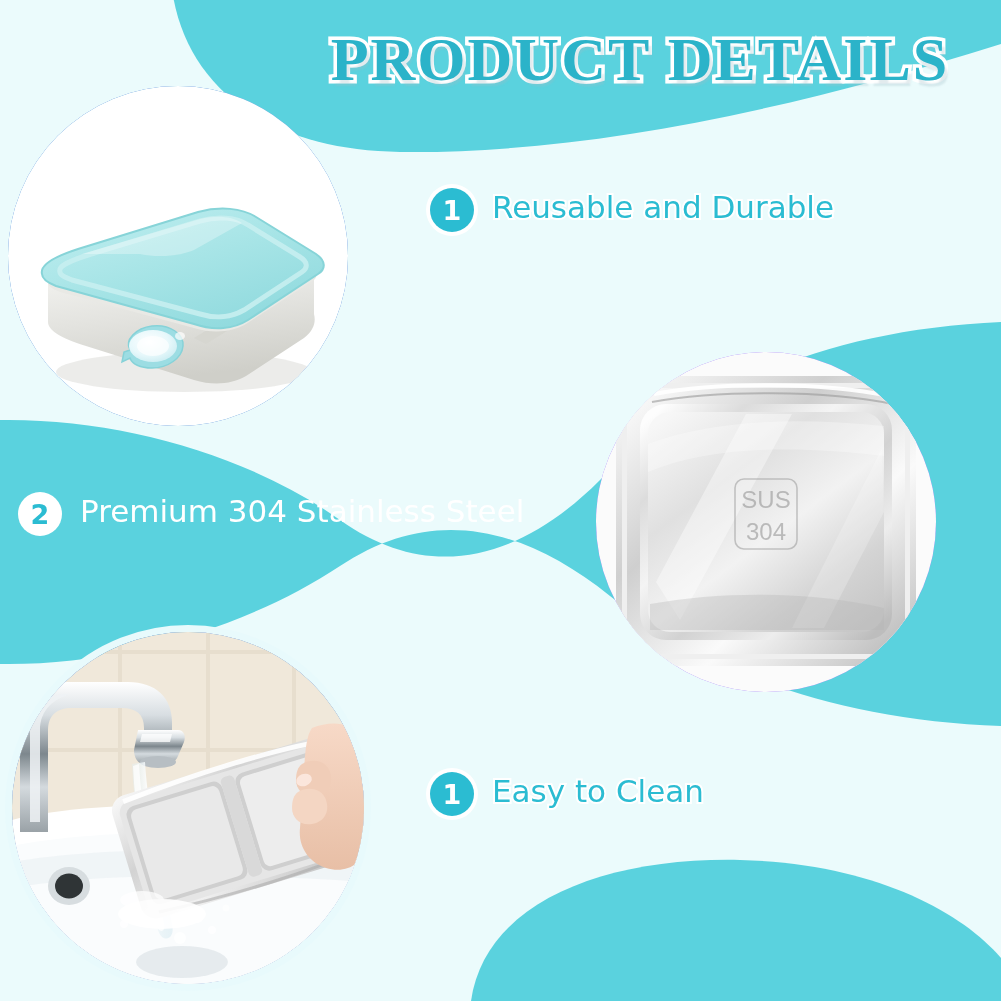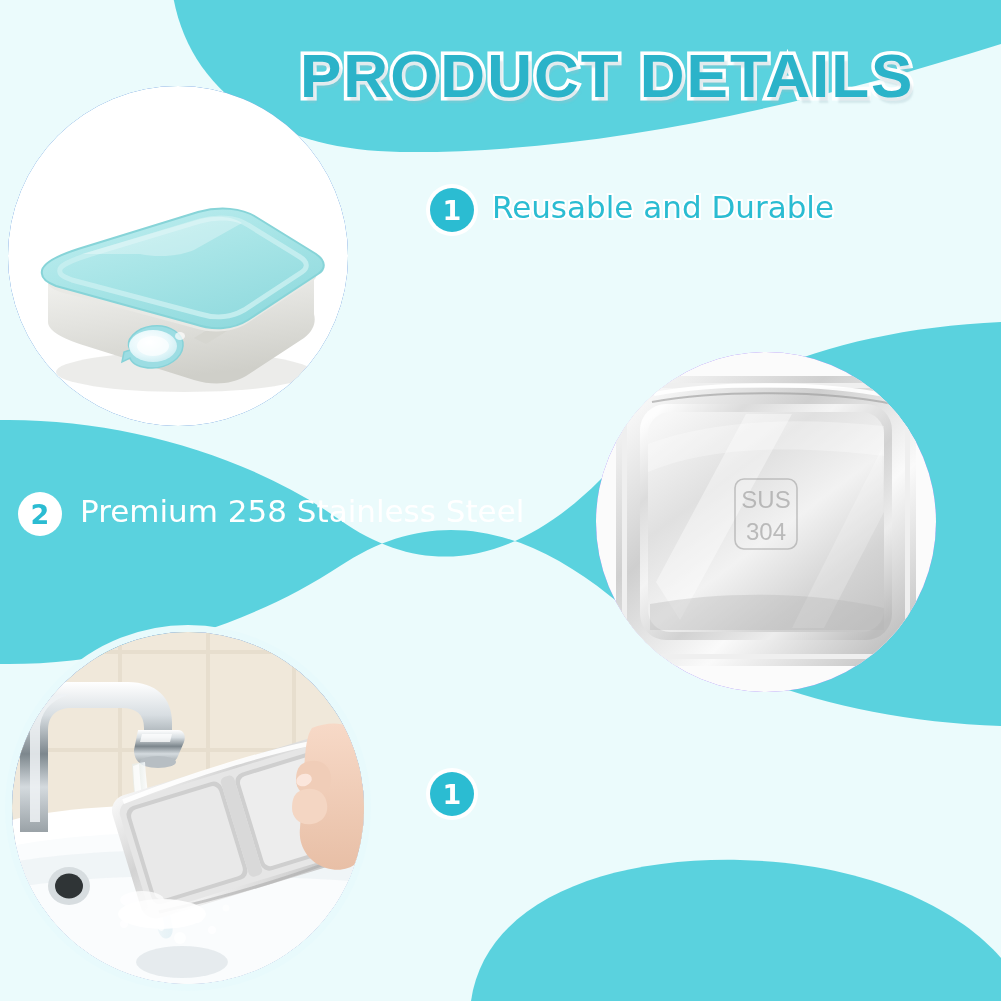--- a/index.html
+++ b/index.html
@@ -22,27 +22,27 @@
     position: absolute;
     left: 0; top: 0;
     width: 1001px;
     height: 1001px;
   }
 
   
   .title {
     position: absolute;
     left: 300px;
-    top: 40px;
+    top: 24px;
     width: 680px;
-    text-align: left;
+    text-align: center;
     font-size: 62px;
     font-weight: 700;
     letter-spacing: 2px;
-    font-family: Liberation Sans, sans-serif;
+    font-family: Liberation Serif, serif;
     color: #2bb3c9;
     -webkit-text-stroke: 7px #ffffff;
     paint-order: stroke fill;
     text-shadow: 3px 6px 2px rgba(160,190,200,0.30);
     white-space: nowrap;
   }
 
   
   .feature {
     position: absolute;
@@ -246,21 +246,21 @@
       <g opacity="0.55">
         <rect x="139" y="127" width="62" height="70" rx="9" fill="none" stroke="#9c9c9c" stroke-width="1.6"></rect>
         <text x="170" y="156" text-anchor="middle" font-family="Liberation Sans, sans-serif" font-size="24" fill="#8f8f8f">SUS</text>
         <text x="170" y="188" text-anchor="middle" font-family="Liberation Sans, sans-serif" font-size="24" fill="#8f8f8f">304</text>
       </g>
     </svg>
   </div>
 
   <div class="feature" id="feature-2">
     <div class="badge hollow">2</div>
-    <div class="feature-label white">Premium 258 Stainless Steel</div>
+    <div class="feature-label white">Premium 304 Stainless Steel</div>
   </div>
 
   <div class="photo-halo" id="halo-3"></div>
   <div class="photo ringed" id="photo-3">
     <svg class="photo-art" viewBox="0 0 352 352">
       <defs>
         <linearGradient id="chromeGrad3" x1="0" y1="0" x2="0" y2="1">
           <stop offset="0%" stop-color="#ffffff"></stop>
           <stop offset="22%" stop-color="#d8dee2"></stop>
           <stop offset="48%" stop-color="#7d878d"></stop>
@@ -345,15 +345,16 @@
         <path fill="#f0cdb8" d="M 290 132 C 300 126, 314 128, 318 140 C 322 152, 316 162, 304 164 C 292 166, 284 158, 284 148 C 284 140, 286 135, 290 132 Z"></path>
         <path fill="#f4d6c3" d="M 286 160 C 296 154, 310 156, 314 168 C 318 180, 312 190, 300 192 C 288 194, 280 186, 280 176 C 280 168, 282 163, 286 160 Z"></path>
 
         <ellipse cx="292" cy="148" rx="8" ry="6" fill="#fbe6dc" transform="rotate(-20 292 148)"></ellipse>
       </g>
     </svg>
   </div>
 
   <div class="feature" id="feature-3">
     <div class="badge solid">1</div>
+    <div class="feature-label teal">Easy to Clean</div>
   </div>
 
 </div>
 
 </body></html>

